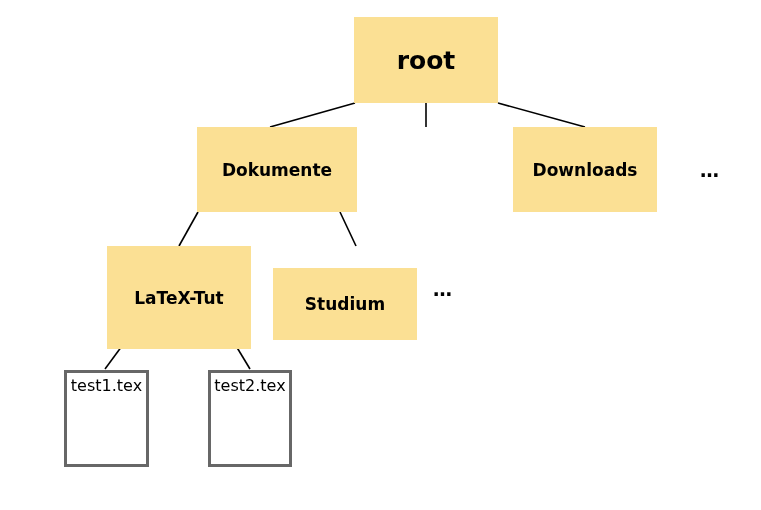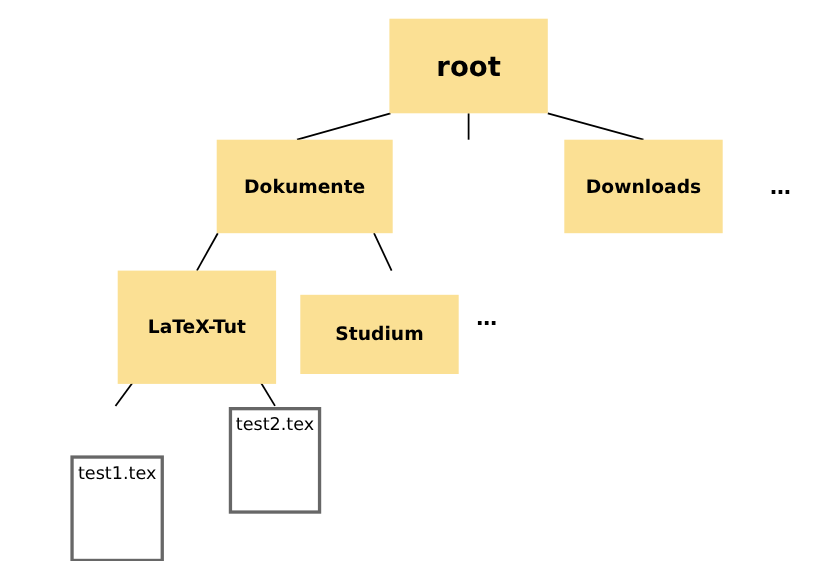--- a/index.html
+++ b/index.html
@@ -61,21 +61,21 @@
     font-size: 19px;
     letter-spacing: 1px;
   }
   
   #node-root      { left: 354px; top: 17px;  width: 144px; height: 86px; }
   #node-dokumente { left: 197px; top: 127px; width: 160px; height: 85px; }
   #node-bilder    { left: 354px; top: 127px; width: 144px; height: 85px; }
   #node-downloads { left: 513px; top: 127px; width: 144px; height: 85px; justify-content: center; }
   #node-latex-tut { left: 107px; top: 246px; width: 144px; height: 103px; }
   #node-studium   { left: 273px; top: 246px; width: 144px; height: 72px; margin-top: 22px; }
-  #node-test1     { left: 64px;  top: 370px; width: 85px;  height: 97px; margin-top: 44px; }
+  #node-test1     { left: 64px;  top: 370px; width: 85px;  height: 97px; }
   #node-test2     { left: 208px; top: 370px; width: 84px;  height: 97px; text-align: center; }
   #ellipsis-level2 { left: 680px; top: 127px; width: 60px; height: 85px; }
   #ellipsis-level3 { left: 413px; top: 246px; width: 60px; height: 85px; }
 </style>
 </head>
 <body>
 
 <div class="stage">
 
   <svg class="edges" viewBox="0 0 761 510" xmlns="http://www.w3.org/2000/svg">

